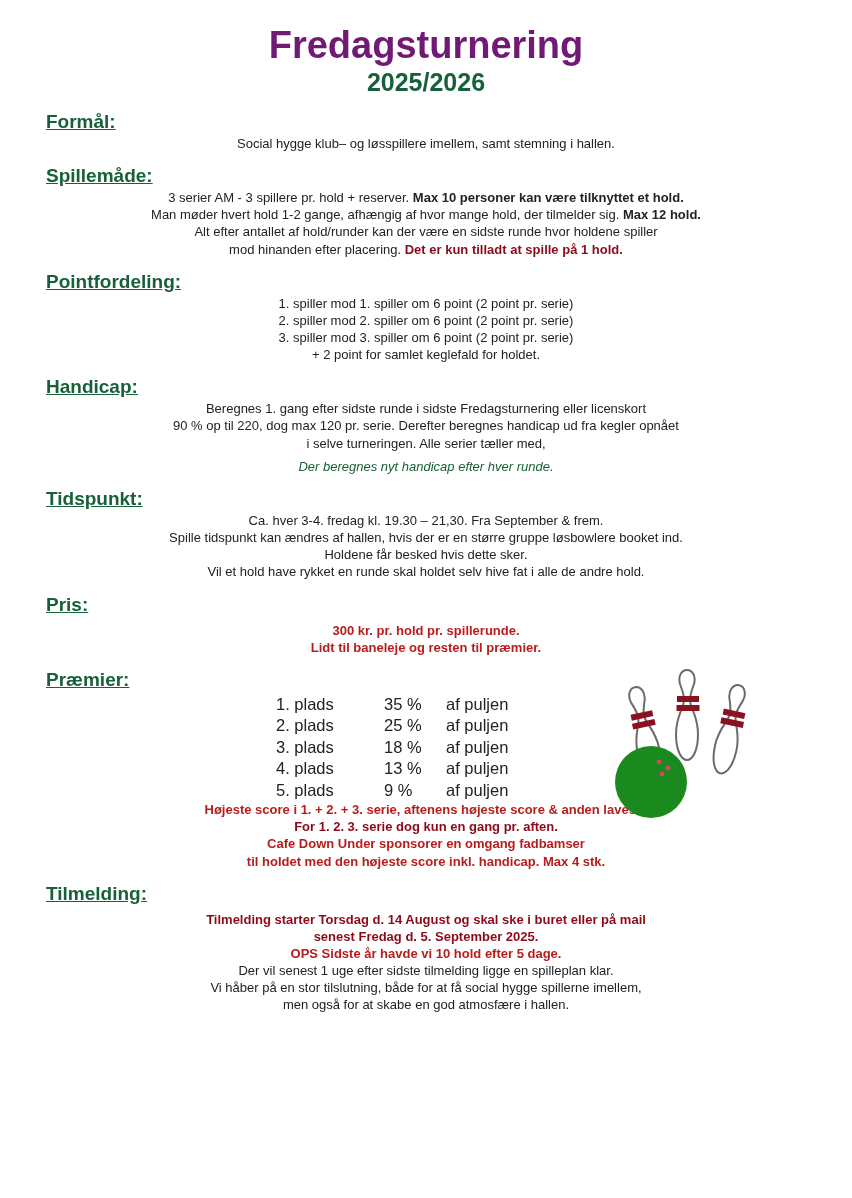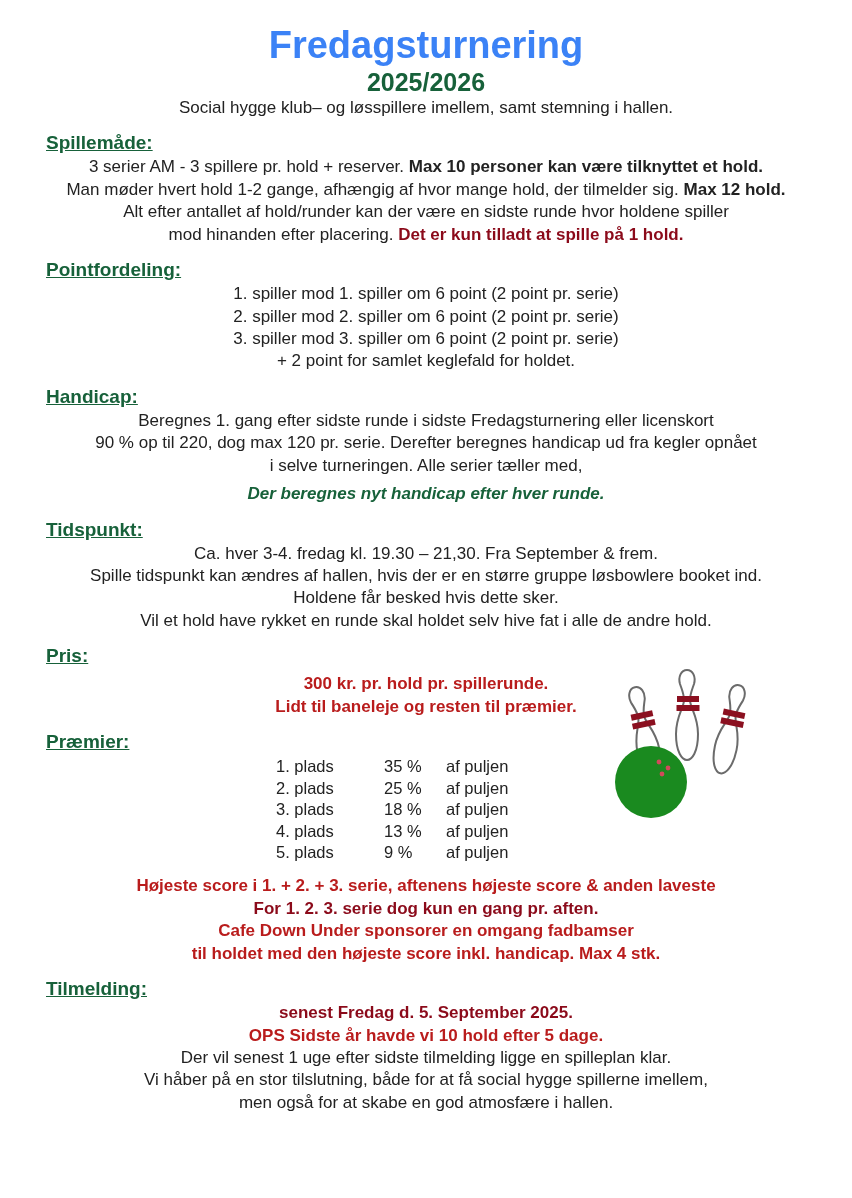--- a/index.html
+++ b/index.html
@@ -22,52 +22,52 @@
     padding: 0;
     box-sizing: border-box;
   }
   .title-block {
     text-align: center;
     margin-top: 26px;
   }
   .title {
     font-size: 38px;
     font-weight: bold;
-    color: #3b82f6;
+    color: #701a75;
     letter-spacing: 0px;
     line-height: 1.05;
   }
   .subtitle {
     font-size: 25px;
     font-weight: bold;
     color: #17613a;
     margin-top: 2px;
   }
   .section-head {
     font-size: 19px;
     font-weight: bold;
     color: #17613a;
     text-decoration: underline;
     margin-left: 46px;
     margin-top: 13px;
     margin-bottom: 2px;
   }
   .body-line {
     text-align: center;
-    font-size: 17px;
+    font-size: 13px;
     line-height: 1.32;
     color: #222222;
   }
   .bold { font-weight: bold; }
   .dark-red { color: #8b0a1a; font-weight: bold; }
   .green-bold { color: #b91c1c; font-weight: bold; }
-  .green-bold-italic { color: #17613a; font-weight: bold; font-style: italic; text-align: center; }
+  .green-bold-italic { color: #17613a; font-weight: normal; font-style: italic; text-align: center; }
   .prize-list {
     width: 300px;
-    margin: 3px auto 12px auto;
+    margin: 3px auto 0 auto;
     font-size: 16.5px;
     line-height: 1.30;
   }
   .prize-row {
     display: flex;
     justify-content: flex-start;
   }
   .prize-place { width: 108px; text-align: left; }
   .prize-pct { width: 56px; }
   .prize-of { padding-left: 6px; }
@@ -112,20 +112,21 @@
       <circle cx="64" cy="114" r="2.4" fill="#d24a5a"></circle>
       <circle cx="58" cy="120" r="2.4" fill="#d24a5a"></circle>
     </svg>
   </div>
 
   <div class="title-block">
     <div class="title">Fredagsturnering</div>
     <div class="subtitle">2025/2026</div>
   </div>
 
+  <div class="section-head mt14">Formål:</div>
   <div class="body-line">Social hygge klub– og løsspillere imellem, samt stemning i hallen.</div>
 
   <div class="section-head">Spillemåde:</div>
   <div class="body-line">
     <span>3 serier AM - 3 spillere pr. hold + reserver. </span><span class="bold">Max 10 personer kan være tilknyttet et hold.</span>
   </div>
   <div class="body-line">
     <span>Man møder hvert hold 1-2 gange, afhængig af hvor mange hold, der tilmelder sig. </span><span class="bold">Max 12 hold.</span>
   </div>
   <div class="body-line">Alt efter antallet af hold/runder kan der være en sidste runde hvor holdene spiller</div>
@@ -182,19 +183,20 @@
       <span class="prize-pct">9 %</span>
       <span class="prize-of">af puljen</span>
     </div>
   </div>
   <div class="body-line green-bold">Højeste score i 1. +  2. +  3. serie, aftenens højeste score &amp; anden laveste</div>
   <div class="body-line dark-red">For 1. 2. 3. serie dog kun en gang pr. aften.</div>
   <div class="body-line green-bold">Cafe Down Under sponsorer en omgang fadbamser</div>
   <div class="body-line green-bold">til holdet med den højeste score inkl. handicap. Max 4 stk.</div>
 
   <div class="section-head">Tilmelding:</div>
+  <div class="body-line dark-red mt6">Tilmelding starter Torsdag d. 14 August og skal ske i buret eller på mail</div>
   <div class="body-line dark-red">senest Fredag d. 5. September  2025.</div>
   <div class="body-line green-bold">OPS Sidste år havde vi 10 hold efter 5 dage.</div>
   <div class="body-line">Der vil senest 1 uge efter sidste tilmelding ligge en spilleplan klar.</div>
   <div class="body-line">Vi håber på en stor tilslutning, både for at få social hygge spillerne imellem,</div>
   <div class="body-line">men også for at skabe en god atmosfære i hallen.</div>
 
 </div>
 
 </body></html>

